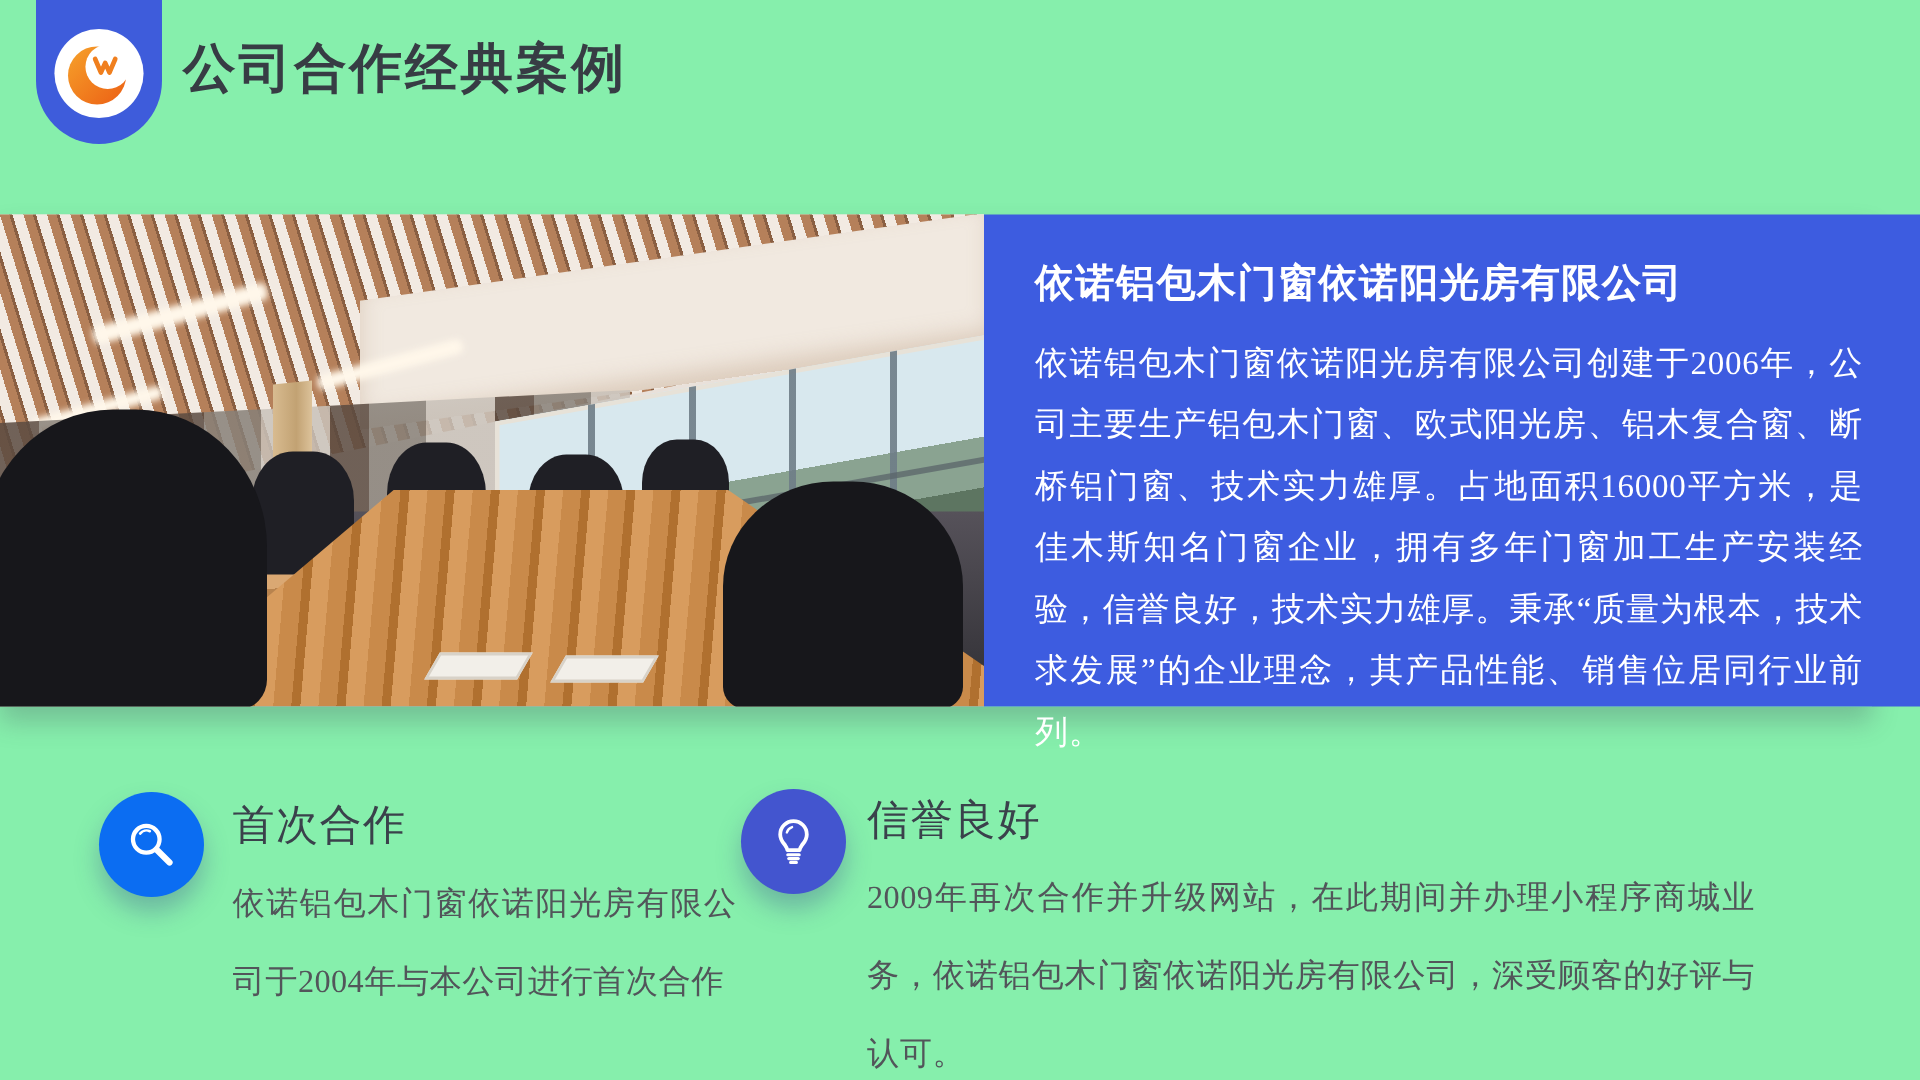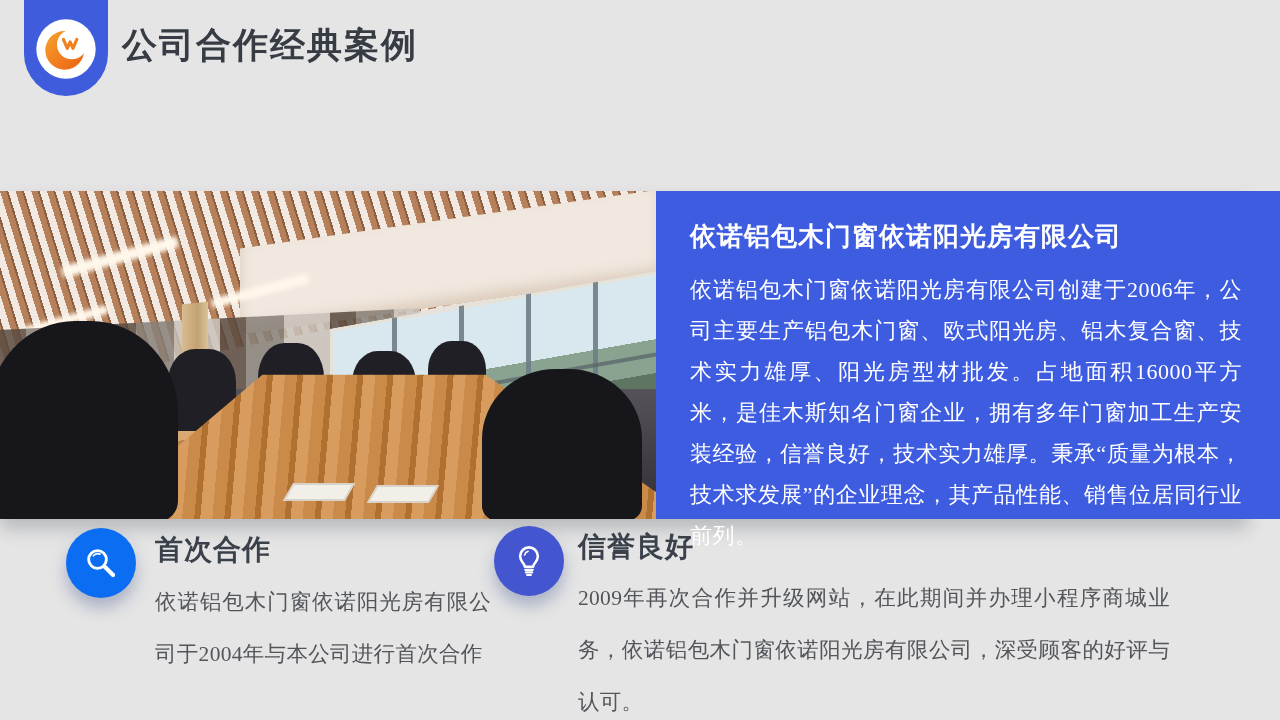--- a/index.html
+++ b/index.html
@@ -1,26 +1,26 @@
 <!DOCTYPE html>
 <html><head>
 <meta charset="utf-8">
 <style>
   html,body{margin:0;padding:0;background:#ffffff;}
-  .slide{position:relative;width:1280px;height:720px;background:#e5e5e5;overflow:hidden;
+  .slide{position:relative;width:1280px;height:720px;background:#86efac;overflow:hidden;
          font-family:"Liberation Serif", serif;}
 
   
   .badge{position:absolute;left:24px;top:0;width:84px;height:96px;background:#3e5cdb;
          border-radius:0 0 42px 42px;display:flex;align-items:center;justify-content:center;padding-top:6px;box-sizing:border-box;}
   .page-title{position:absolute;left:122px;top:22px;font-size:35px;font-weight:900;color:#373c44;
               letter-spacing:2px;font-family:"Liberation Serif", serif;}
 
   
-  .strip{position:absolute;left:0;top:143px;width:1248px;height:328px;box-shadow:0 10px 16px rgba(70,75,90,.28);margin-top:48px;}
+  .strip{position:absolute;left:0;top:143px;width:1248px;height:328px;box-shadow:0 10px 16px rgba(70,75,90,.28);}
   .photo{position:absolute;left:0;top:0;width:656px;height:328px;overflow:hidden;background:#e9e1da;}
   
   .ph-slats{position:absolute;left:-30px;top:-20px;width:760px;height:230px;
             background:repeating-linear-gradient(73deg,#b5805a 0 6px,#8a5f42 6px 8px,#f2eae2 8px 15px);
             clip-path:polygon(0 0,100% 0,100% 34%,0 100%);}
   .ph-ceilwhite{position:absolute;left:240px;top:28px;width:420px;height:86px;background:#f1e9e0;
                 transform:skewY(-8deg);box-shadow:inset 0 -8px 14px rgba(180,150,120,.35);}
   .ph-light{position:absolute;background:#fff7ea;filter:blur(2px);border-radius:4px;transform:rotate(-15deg);}
   
   .ph-backwall{position:absolute;left:0;top:128px;width:420px;height:78px;
@@ -53,21 +53,21 @@
   .panel{position:absolute;left:656px;top:0;width:624px;height:328px;background:#3d5ce0;box-sizing:border-box;
          padding:28px 38px 0 34px;color:#ffffff;}
   .panel-heading{font-size:26px;font-weight:bold;letter-spacing:1px;margin:0 0 15px 0;}
   .panel-body{font-size:22px;line-height:41px;text-align:justify;margin:0;letter-spacing:.5px;}
 
   
   .feature-icon{position:absolute;width:70px;height:70px;border-radius:50%;display:flex;align-items:center;
                 justify-content:center;box-shadow:0 10px 16px rgba(60,80,140,.35);}
   .icon-search{left:66px;top:528px;background:#0b6df2;}
   .icon-bulb{left:494px;top:526px;background:#4355cf;}
-  .feature-title{position:absolute;font-size:28px;font-weight:bold;color:#3a414b;letter-spacing:1px;}
+  .feature-title{position:absolute;font-size:28px;font-weight:normal;color:#3a414b;letter-spacing:1px;}
   .ft1{left:155px;top:531px;} .ft2{left:578px;top:528px;}
   .feature-body{position:absolute;font-size:21.5px;line-height:52px;color:#52555a;text-align:justify;letter-spacing:.3px;}
   .fb1{left:155px;top:576px;width:336px;} .fb2{left:578px;top:572px;width:592px;}
 </style>
 </head>
 <body>
 
 <div class="slide">
 
   <div class="badge">
@@ -114,21 +114,21 @@
       <div class="ph-table-main"></div>
       <div class="ph-tray" style="left:288px;top:292px;"></div>
       <div class="ph-tray" style="left:372px;top:294px;"></div>
 
       <div class="ph-chair" style="left:-12px;top:130px;width:190px;height:200px;"></div>
       <div class="ph-chair" style="left:482px;top:178px;width:160px;height:152px;"></div>
     </div>
 
     <div class="panel">
       <p class="panel-heading">依诺铝包木门窗依诺阳光房有限公司</p>
-      <p class="panel-body">依诺铝包木门窗依诺阳光房有限公司创建于2006年，公司主要生产铝包木门窗、欧式阳光房、铝木复合窗、技术实力雄厚、阳光房型材批发。占地面积16000平方米，是佳木斯知名门窗企业，拥有多年门窗加工生产安装经验，信誉良好，技术实力雄厚。秉承“质量为根本，技术求发展”的企业理念，其产品性能、销售位居同行业前列。</p>
+      <p class="panel-body">依诺铝包木门窗依诺阳光房有限公司创建于2006年，公司主要生产铝包木门窗、欧式阳光房、铝木复合窗、断桥铝门窗、技术实力雄厚。占地面积16000平方米，是佳木斯知名门窗企业，拥有多年门窗加工生产安装经验，信誉良好，技术实力雄厚。秉承“质量为根本，技术求发展”的企业理念，其产品性能、销售位居同行业前列。</p>
     </div>
   </div>
 
   <div class="feature-icon icon-search">
     <svg width="38" height="38" viewBox="0 0 24 24">
       <circle cx="9.8" cy="9.8" r="5.6" fill="none" stroke="#ffffff" stroke-width="1.8"></circle>
       <path d="M7.2,7.4 A3.4,3.4 0 0 1 11.3,6.4" fill="none" stroke="#ffffff" stroke-width="1.1" stroke-linecap="round"></path>
       <line x1="14.2" y1="14.2" x2="19.6" y2="19.6" stroke="#ffffff" stroke-width="2.6" stroke-linecap="round"></line>
     </svg>
   </div>

